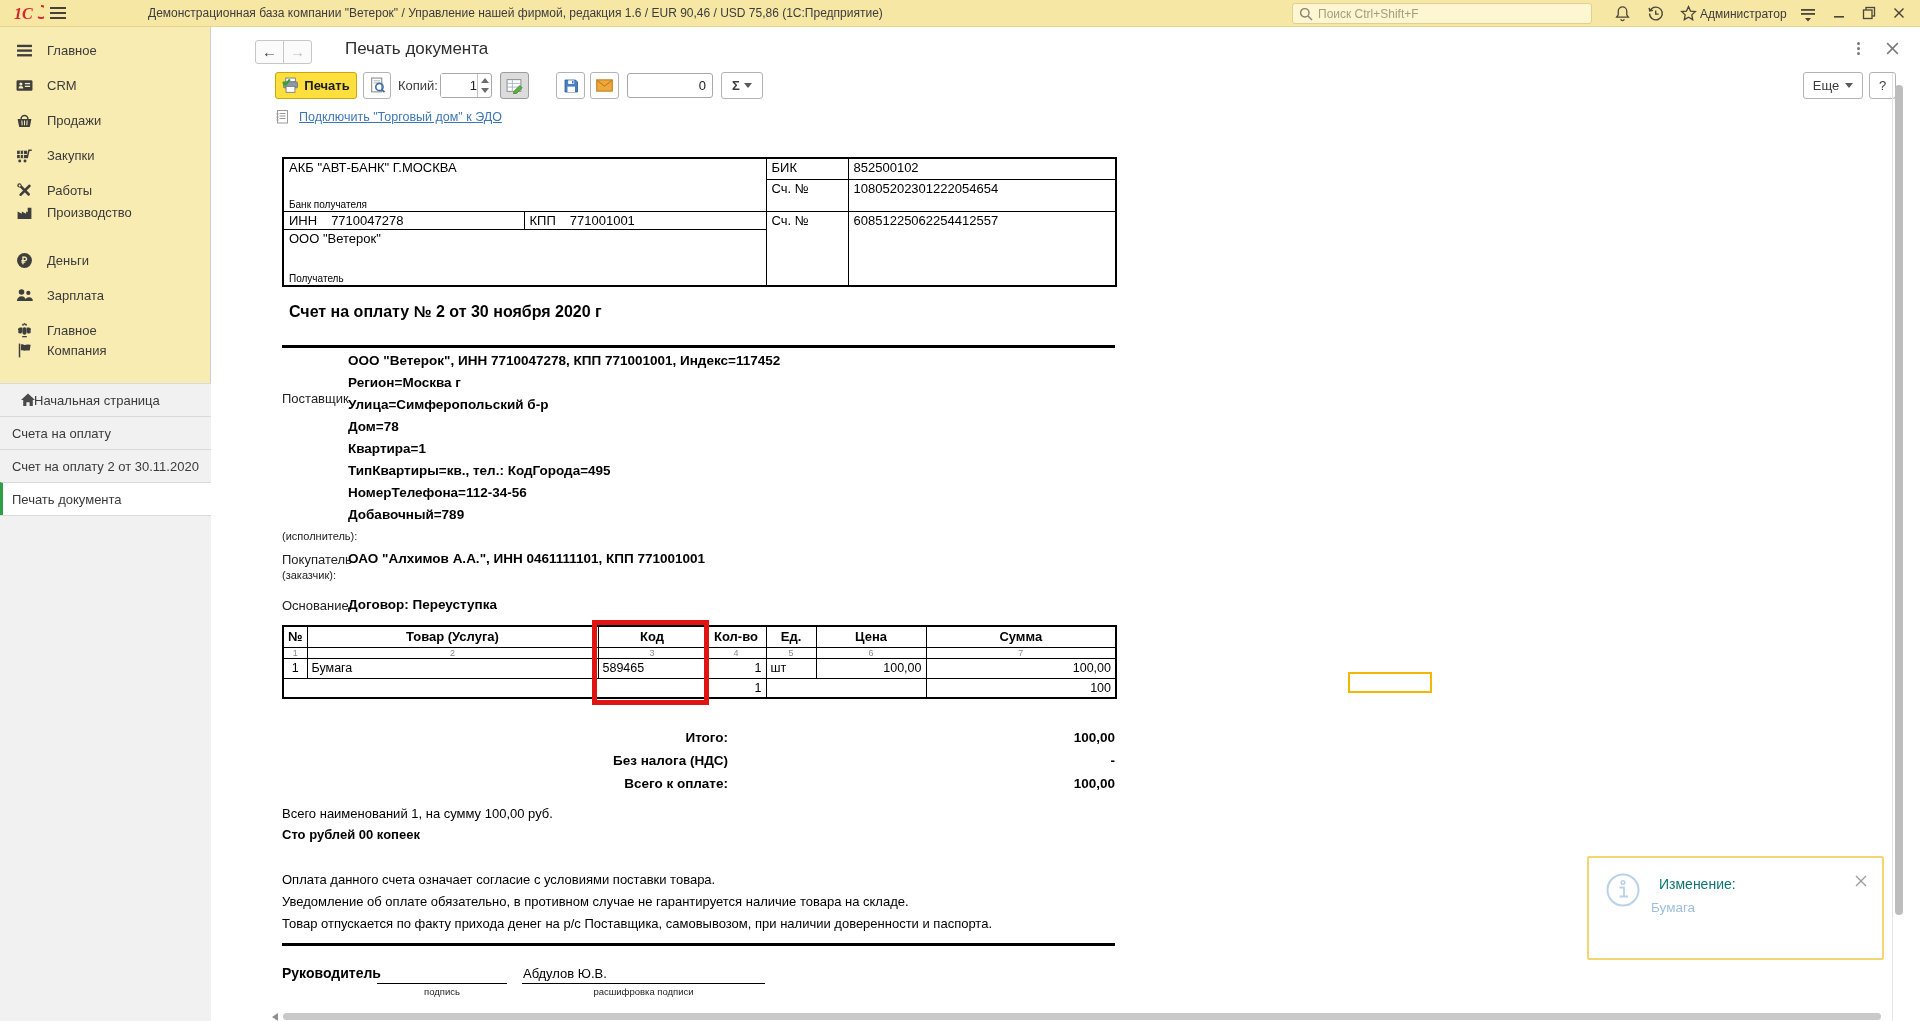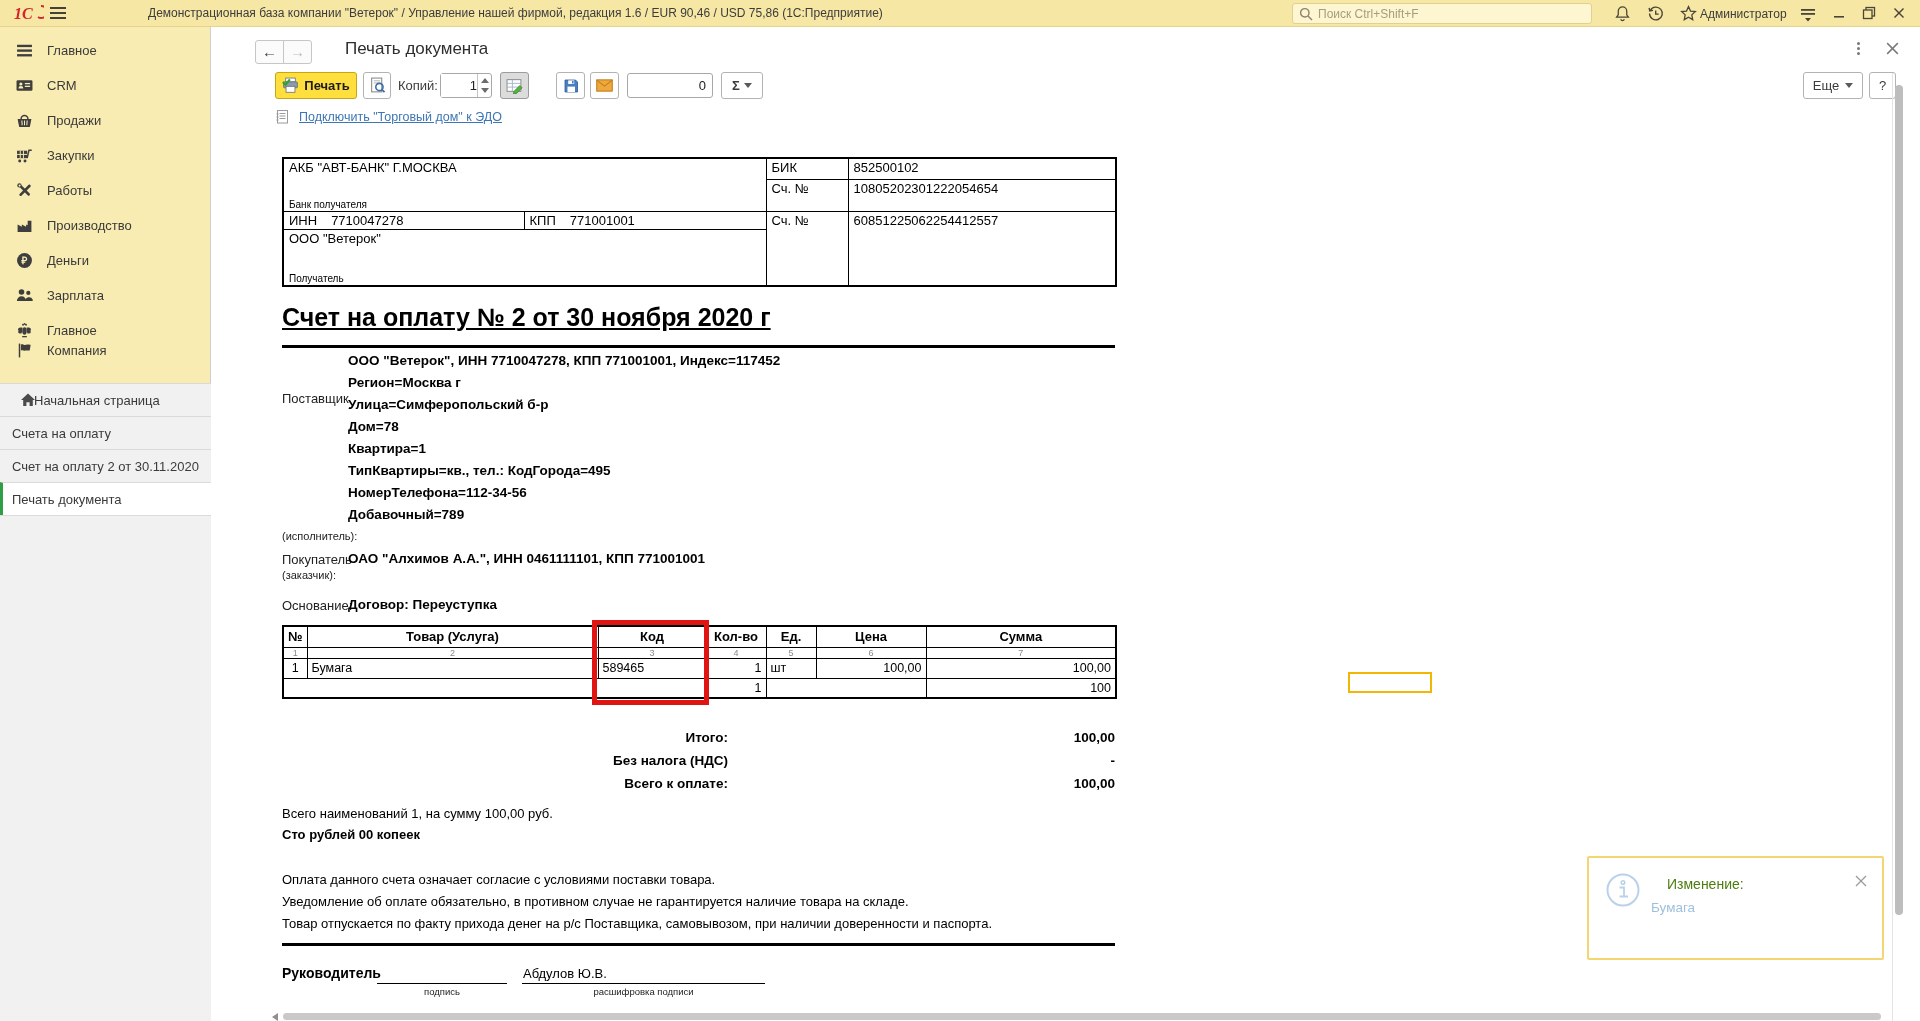--- a/index.html
+++ b/index.html
@@ -73,21 +73,21 @@
 
   
   .doc { position:absolute; left:0; top:0; width:100%; height:100%; font-size:13px; color:#000; }
   .bank-table { position:absolute; left:71px; top:130px; width:833px; border-collapse:collapse; table-layout:fixed;
                 border:2px solid #000; font-size:13px; color:#000; }
   .bank-table td { border:1px solid #000; padding:1px 5px; vertical-align:top; overflow:hidden; white-space:nowrap; }
   .cell-rel { position:relative; }
   .cell-cap { position:absolute; left:5px; bottom:1px; font-size:10px; }
   .lblval b { font-weight:normal; margin-left:14px; }
 
-  .doc-title { position:absolute; left:71px; top:276px; font-size:25px; font-weight:bold; color:#000;text-decoration:underline; }
+  .doc-title { position:absolute; left:78px; top:276px; font-size:16px; font-weight:bold; color:#000; }
   .thick-line { position:absolute; left:71px; width:833px; height:3px; background:#000; }
   .fld-label { position:absolute; left:71px; font-size:13px; color:#222; }
   .fld-sub { position:absolute; left:71px; font-size:11px; color:#222; }
   .supplier-lines { position:absolute; left:137px; top:323px; font-weight:bold; line-height:22px; font-size:13.5px; }
   .bold-val { position:absolute; left:137px; font-weight:bold; font-size:13.5px; white-space:nowrap; }
 
   .items-table { position:absolute; left:71px; top:598px; width:833px; border-collapse:collapse; table-layout:fixed;
                  border:2px solid #000; font-size:12.5px; color:#000; }
   .items-table td, .items-table th { border:1px solid #000; padding:1px 4px; overflow:hidden; white-space:nowrap; }
   .items-table th { font-size:13px; font-weight:bold; text-align:center; height:21px; border-bottom:1px dotted #777; }
@@ -111,21 +111,21 @@
   .hscroll-thumb { position:absolute; left:72px; top:986px; width:1598px; height:7px; border-radius:4px; background:#c9c9c9; cursor:pointer; }
   .hscroll-arrow { position:absolute; left:61px; top:986px; width:0; height:0; border-top:4px solid transparent;
                    border-bottom:4px solid transparent; border-right:6px solid #8f8f8f; cursor:pointer; }
   .vscroll { position:absolute; left:1681px; top:46px; width:11px; height:948px; border-left:1px solid #e4e4e4; }
   .vscroll-thumb { position:absolute; left:1683px; top:58px; width:8px; height:830px; border-radius:4px; background:#bdbdbd; cursor:pointer; }
 
   
   .float-rect { position:absolute; left:1137px; top:645px; width:84px; height:21px; border:2px solid #f2b705; background:#fff; }
   .toast { position:absolute; left:1376px; top:829px; width:297px; height:104px; background:#fff;
            border:2px solid #f3d572; border-radius:2px; }
-  .toast-title { position:absolute; left:78px; top:18px; font-size:14px; color:#4d7c0f; }
+  .toast-title { position:absolute; left:70px; top:18px; font-size:14px; color:#0f766e; }
   .toast-link { position:absolute; left:62px; top:42px; font-size:13.5px; color:#9fc0dd; cursor:pointer; }
   .toast-close { position:absolute; right:14px; top:16px; width:14px; height:14px; cursor:pointer; }
 </style>
 </head>
 <body>
 
 <div id="app">
 
   <div class="topbar">
     <span class="logo">
@@ -253,21 +253,21 @@
         <svg width="17" height="17" viewBox="0 0 16 16">
             <rect x="7" y="0.5" width="2.4" height="14" rx="1" transform="rotate(45 8 8)" fill="#3e3e3e"></rect>
             <rect x="7" y="0.5" width="2.4" height="14" rx="1" transform="rotate(-45 8 8)" fill="#3e3e3e"></rect>
             <circle cx="3.2" cy="3.2" r="2" fill="#3e3e3e"></circle>
             <circle cx="3.4" cy="3.4" r="1" fill="#f8ecb2"></circle>
           </svg>
       </span>
       <span class="nav-label">Работы</span>
     </div>
 
-    <div class="nav-item" style="top:181px;text-align:center;">
+    <div class="nav-item" style="top:168px;text-align:center;">
       <span class="nav-ico">
         <svg width="17" height="17" viewBox="0 0 16 16">
             <path d="M1.5 14 V7 L5.5 9.2 V7 L9.5 9.2 V7 L11 7.8 V3.5 H14.5 V14 Z" fill="#3e3e3e"></path>
           </svg>
       </span>
       <span class="nav-label">Производство</span>
     </div>
 
     <div class="nav-item" style="top:216px;">
       <span class="nav-ico">

